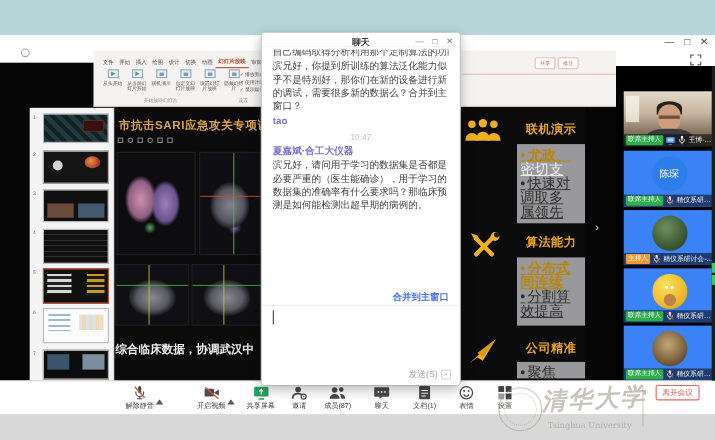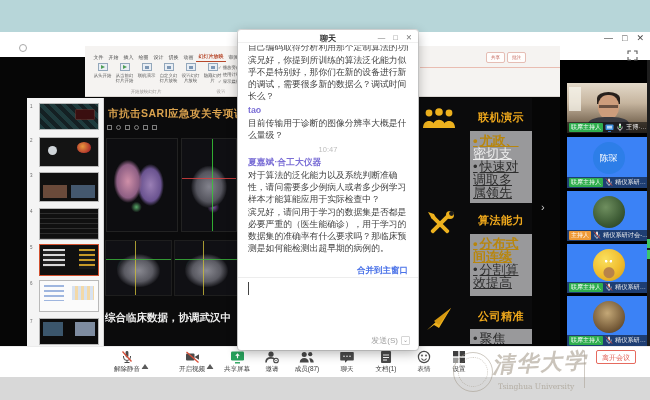--- a/index.html
+++ b/index.html
@@ -559,26 +559,24 @@
       <span class="chat-cc">
         <span>—</span>
         <span>□</span>
         <span>✕</span>
       </span>
     </div>
     <div class="cmsgs" id="chat-messages">
         <div class="partial">
           <span>自己编码取得分析利用那个定制算法的功能如何理解？</span>
         </div>
-        <div class="ctext">滨兄好，你提到所训练的算法泛化能力似乎不是特别好，那你们在新的设备进行新的调试，需要很多新的数据么？调试时间长么？</div>
+        <div class="ctext">滨兄好，你提到所训练的算法泛化能力似乎不是特别好，那你们在新的设备进行新的调试，需要很多新的数据么？合并到主窗口？</div>
         <div class="cname purple">tao</div>
-        <div class="ctext">目前传输用于诊断的图像分辨率大概是什么量级？</div>
         <div class="ctime">10:47</div>
         <div class="cname purple">夏嘉斌·合工大仪器</div>
-        <div class="ctext">对于算法的泛化能力以及系统判断准确性，请问需要多少例病人或者多少例学习样本才能算能应用于实际检查中？</div>
         <div class="ctext">滨兄好，请问用于学习的数据集是否都是必要严重的（医生能确诊），用于学习的数据集的准确率有什么要求吗？那临床预测是如何能检测出超早期的病例的。</div>
       </div>
     <span class="mergelink">合并到主窗口</span>
     <div class="cinput">
         <div class="ccursor"></div>
       </div>
     <div class="sendrow">
       <span class="send">发送(S)</span>
       <span class="senddd">⌄</span>
     </div>

